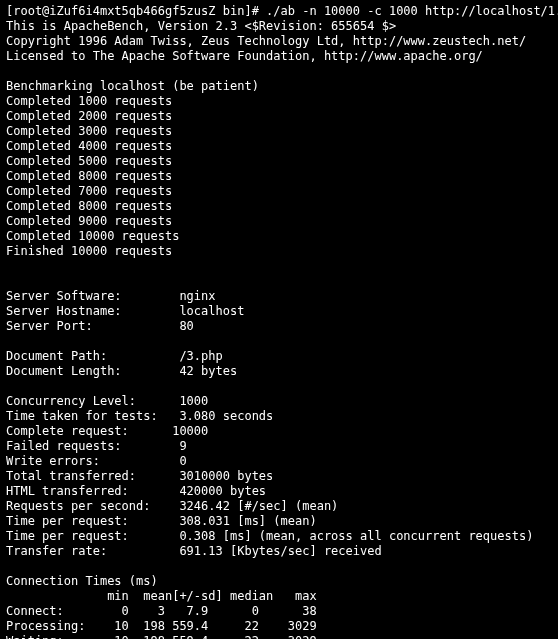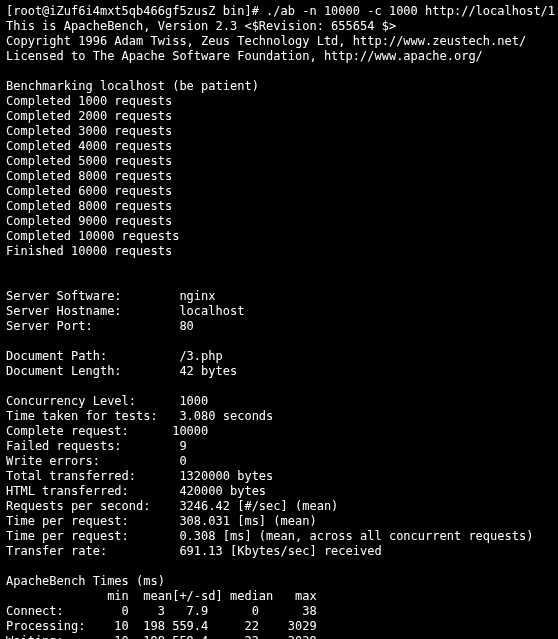--- a/index.html
+++ b/index.html
@@ -24,43 +24,43 @@
 <div class="line">Copyright 1996 Adam Twiss, Zeus Technology Ltd, http://www.zeustech.net/</div>
 <div class="line">Licensed to The Apache Software Foundation, http://www.apache.org/</div>
 <div class="blank"></div>
 <div class="line">Benchmarking localhost (be patient)</div>
 <div class="line">Completed 1000 requests</div>
 <div class="line">Completed 2000 requests</div>
 <div class="line">Completed 3000 requests</div>
 <div class="line">Completed 4000 requests</div>
 <div class="line">Completed 5000 requests</div>
 <div class="line">Completed 8000 requests</div>
-<div class="line">Completed 6000 requests</div>
+<div class="line">Completed 7000 requests</div>
 <div class="line">Completed 8000 requests</div>
 <div class="line">Completed 9000 requests</div>
 <div class="line">Completed 10000 requests</div>
 <div class="line">Finished 10000 requests</div>
 <div class="blank"></div>
 <div class="blank"></div>
 <div class="line">Server Software:        nginx</div>
 <div class="line">Server Hostname:        localhost</div>
 <div class="line">Server Port:            80</div>
 <div class="blank"></div>
 <div class="line">Document Path:          /3.php</div>
 <div class="line">Document Length:        42 bytes</div>
 <div class="blank"></div>
 <div class="line">Concurrency Level:      1000</div>
 <div class="line">Time taken for tests:   3.080 seconds</div>
 <div class="line">Complete request:      10000</div>
 <div class="line">Failed requests:        9</div>
 <div class="line">Write errors:           0</div>
-<div class="line">Total transferred:      1320000 bytes</div>
+<div class="line">Total transferred:      3010000 bytes</div>
 <div class="line">HTML transferred:       420000 bytes</div>
 <div class="line">Requests per second:    3246.42 [#/sec] (mean)</div>
 <div class="line">Time per request:       308.031 [ms] (mean)</div>
 <div class="line">Time per request:       0.308 [ms] (mean, across all concurrent requests)</div>
 <div class="line">Transfer rate:          691.13 [Kbytes/sec] received</div>
 <div class="blank"></div>
-<div class="line">ApacheBench Times (ms)</div>
+<div class="line">Connection Times (ms)</div>
 <div class="line">              min  mean[+/-sd] median   max</div>
 <div class="line">Connect:        0    3   7.9      0      38</div>
 <div class="line">Processing:    10  198 559.4     22    3029</div>
 <div class="line">Waiting:       10  198 559.4     22    3029</div>
 
 </body></html>

